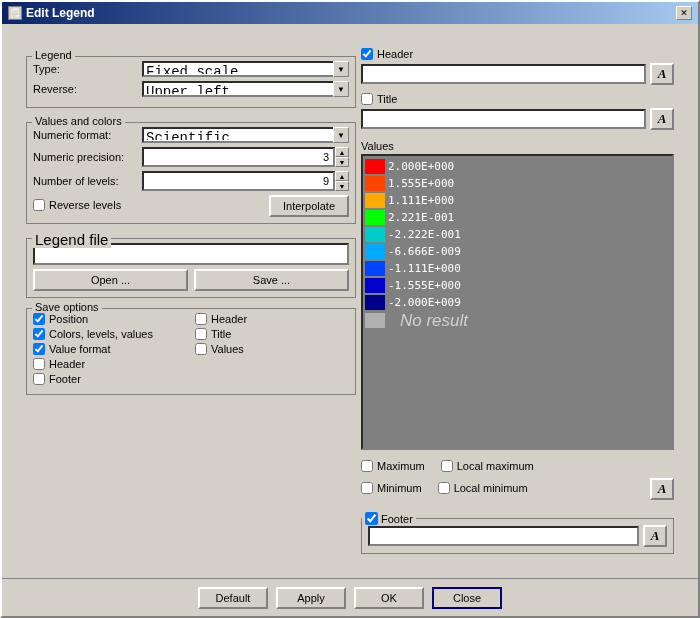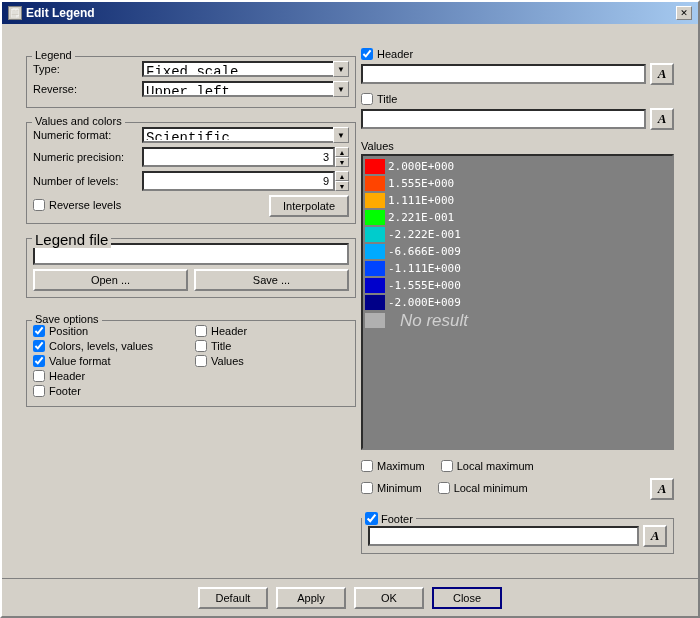--- a/index.html
+++ b/index.html
@@ -372,21 +372,21 @@
         <div style="border:1px solid #808080;padding:4px 6px 6px 6px;">
           <div style="position:absolute;top:-7px;left:6px;background:#d4d0c8;padding:0 3px;font-size:15px;">Legend file</div>
           <input type="text" class="legend-file-input" style="">
           <div class="legend-file-buttons">
             <button class="win-button" style="flex:1;">Open ...</button>
             <button class="win-button" style="flex:1;">Save ...</button>
           </div>
         </div>
       </div>
 
-      <div style="position:relative;margin-top:16px;">
+      <div style="position:relative;margin-top:4px;">
         <div style="border:1px solid #808080;padding:4px 6px 6px 6px;">
           <div style="position:absolute;top:-7px;left:6px;background:#d4d0c8;padding:0 3px;font-size:11px;">Save options</div>
           <div style="display:flex;gap:8px;">
             <div style="flex:1;">
               <div class="checkbox-row">
                 <input type="checkbox" checked="" style="">
                 <span class="checkbox-label">Position</span>
               </div>
               <div class="checkbox-row">
                 <input type="checkbox" checked="" style="">

